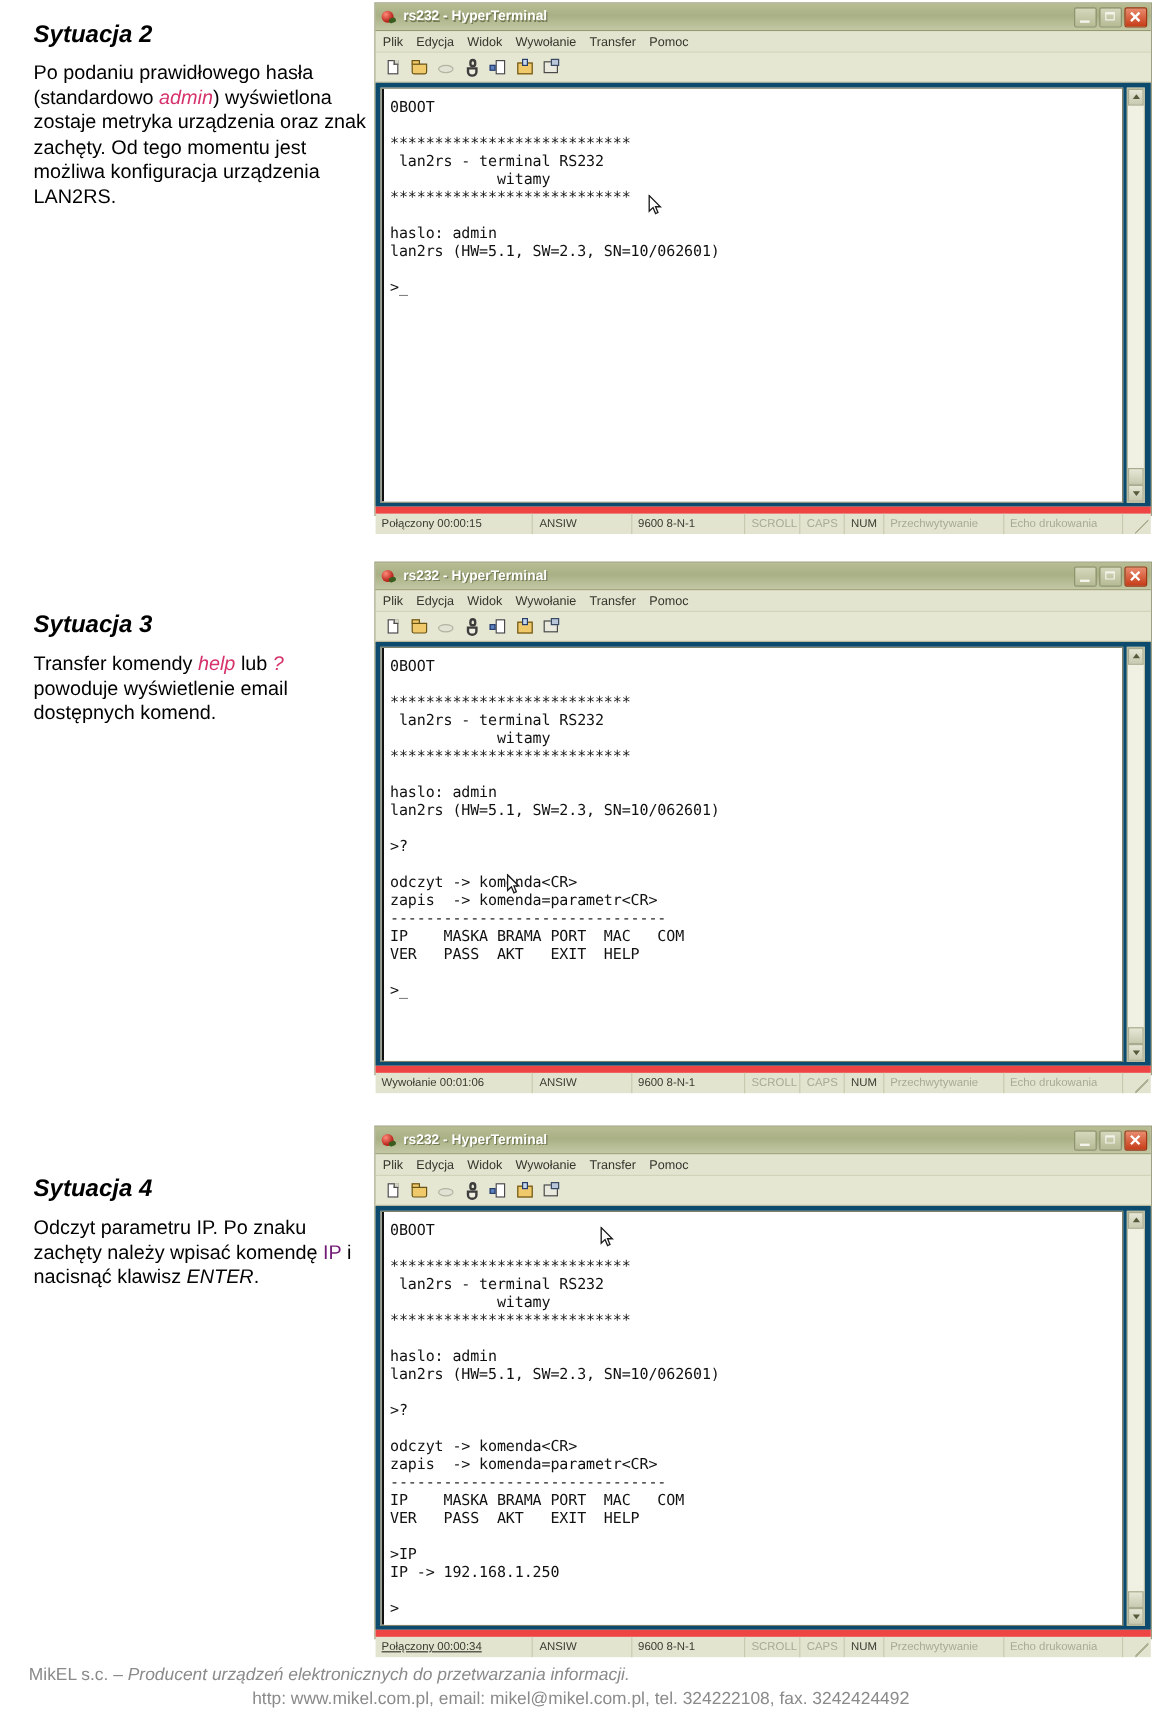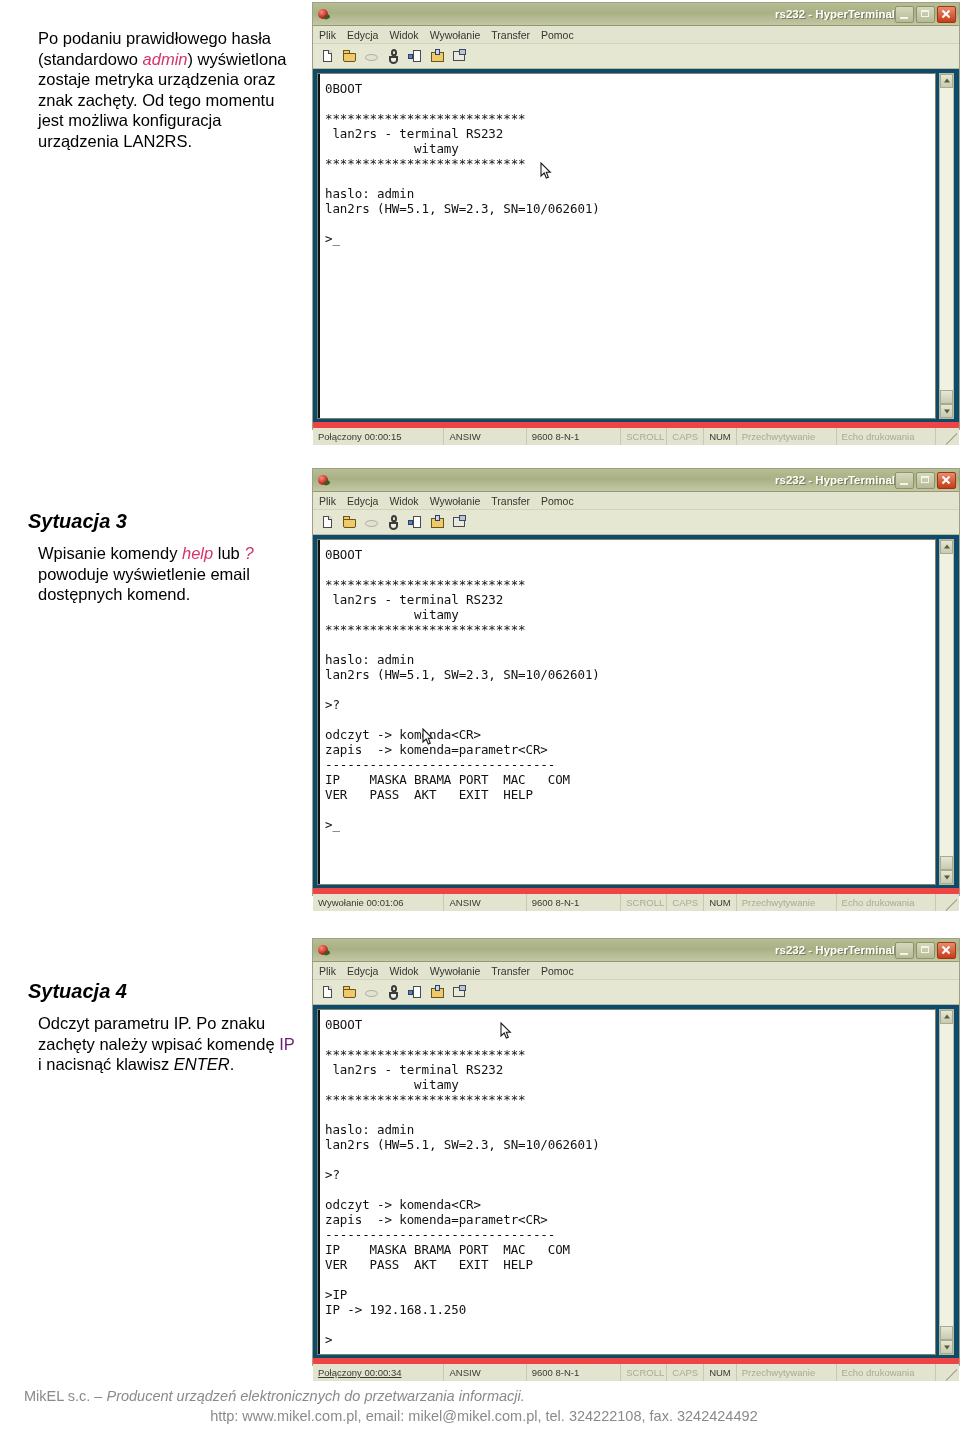--- a/index.html
+++ b/index.html
@@ -14,21 +14,21 @@
   .note{position:absolute;left:28px;width:278px;}
   .note h2{
     margin:0 0 10px 0;
     font-size:20px;
     font-weight:bold;
     font-style:italic;
     color:#000;
     letter-spacing:0px;
   }
   .note p{
-    margin:10px;
+    margin:0;
     font-size:16.5px;
     line-height:20.5px;
     color:#000;
   }
   .pink{color:#701a75;}
   .pink-i{color:#d6336c;font-style:italic;}
   .ital{font-style:italic;}
 
   
   .win{
@@ -38,21 +38,20 @@
     border:1px solid #9fa184;
     box-sizing:border-box;
     box-shadow:0 0 0 1px #f2f2ea inset;
   }
   .titlebar{
     height:22px;
     background:linear-gradient(180deg,#b8bd94 0%,#a9b084 45%,#c3c8a5 100%);
     display:flex;align-items:center;
     padding:0 1px 0 4px;
     border-bottom:1px solid #96996f;
-    text-align:right;
   }
   .tb-icon{
     width:14px;height:14px;margin-right:5px;
     position:relative;flex:0 0 auto;
   }
   .tb-icon::before{
     content:"";position:absolute;left:1px;top:2px;
     width:10px;height:10px;border-radius:50%;
     background:radial-gradient(circle at 35% 30%,#ff8a7a,#b21d12 70%);
   }
@@ -218,26 +217,27 @@
     position:absolute;left:24px;right:16px;bottom:10px;
     color:#8a8a8a;font-size:14.5px;line-height:20px;
   }
   .footer .l2{display:flex;justify-content:center;align-items:baseline;}
   .footer .pageno{font-size:15px;color:#8a8a8a;}
 </style>
 </head>
 <body>
 
 <div class="note" id="note0" style="top:18px;">
+  <h2>Sytuacja 2</h2>
   <p><span>Po podaniu prawidłowego hasła (standardowo </span><span class="pink-i">admin</span><span>) wyświetlona zostaje metryka urządzenia oraz znak zachęty. Od tego momentu jest możliwa konfiguracja urządzenia LAN2RS.</span></p>
 </div>
 
 <div class="note" id="note1" style="top:510px;">
   <h2>Sytuacja 3</h2>
-  <p><span>Wpisanie komendy </span><span class="pink-i">help</span><span> lub </span><span class="pink-i">?</span><span> powoduje wyświetlenie email dostępnych komend.</span></p>
+  <p><span>Transfer komendy </span><span class="pink-i">help</span><span> lub </span><span class="pink-i">?</span><span> powoduje wyświetlenie email dostępnych komend.</span></p>
 </div>
 
 <div class="note" id="note2" style="top:980px;">
   <h2>Sytuacja 4</h2>
   <p><span>Odczyt parametru IP. Po znaku zachęty należy wpisać komendę </span><span class="pink">IP</span><span> i nacisnąć klawisz </span><span class="ital">ENTER</span><span>.</span></p>
 </div>
 
 <div class="win" style="left:312px;top:2px;height:428px;">
   <div class="titlebar">
     <div class="tb-icon"></div>

